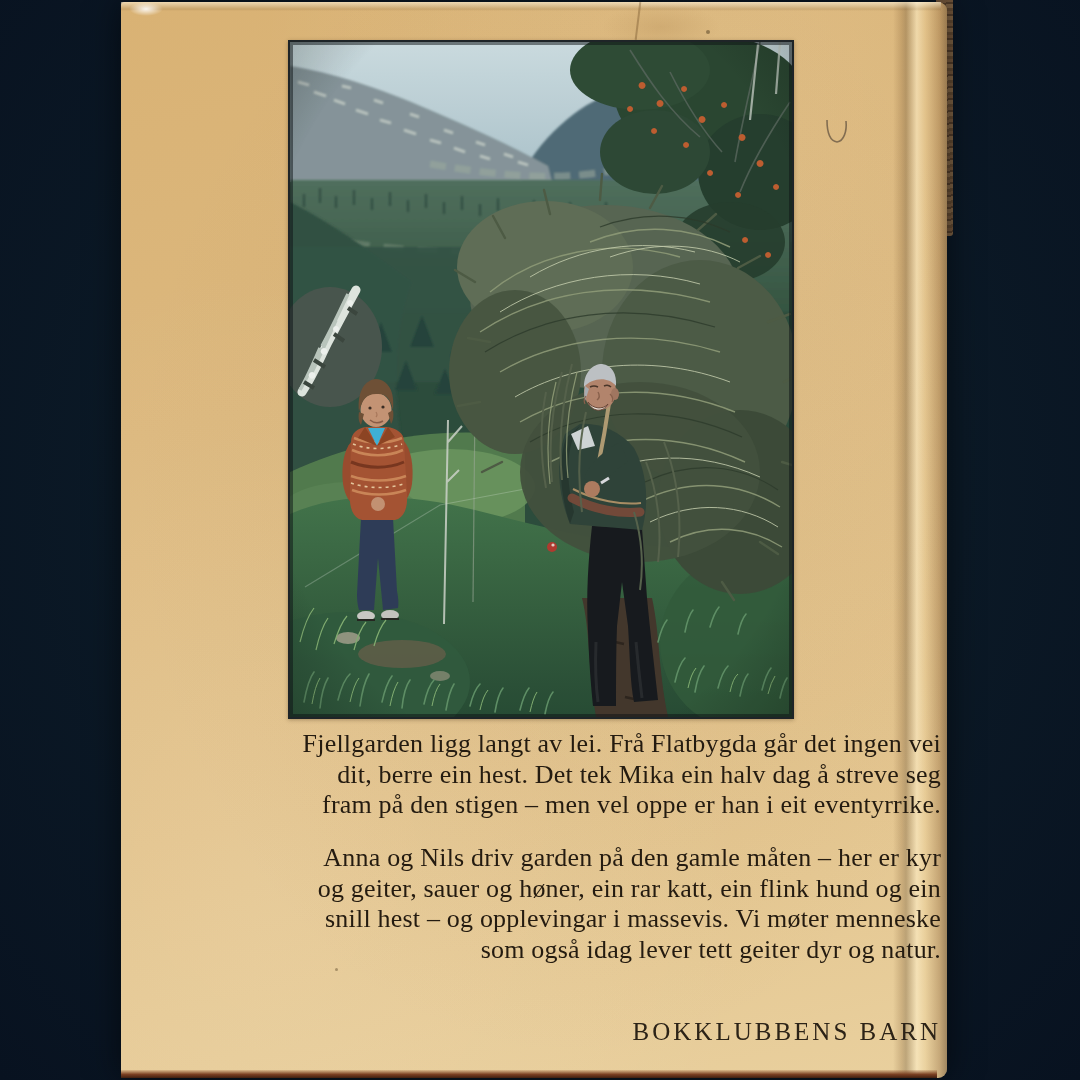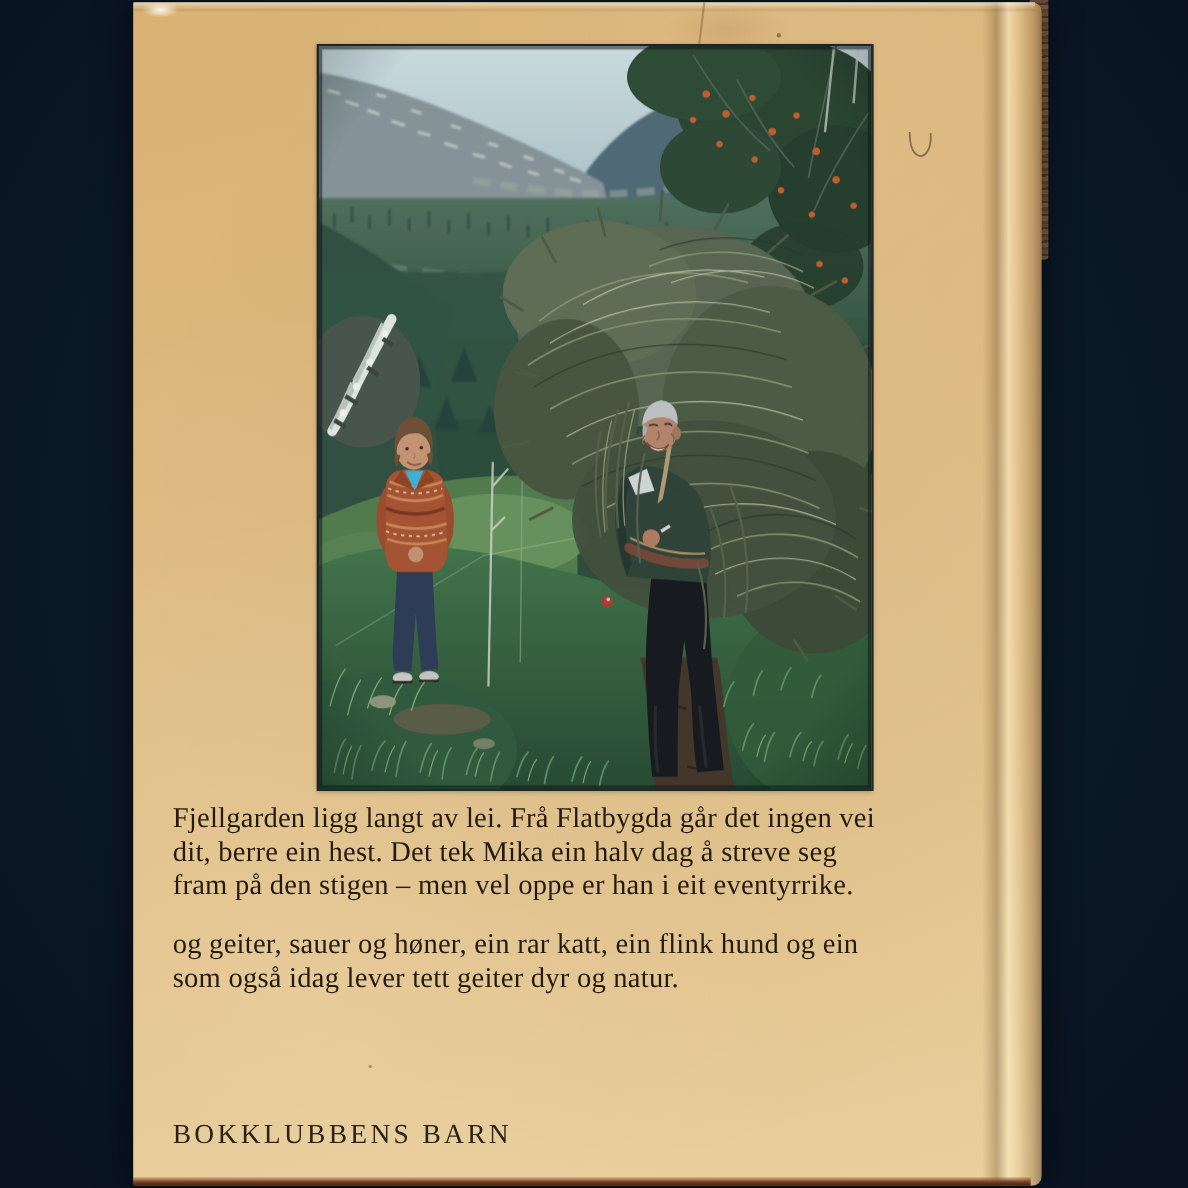--- a/index.html
+++ b/index.html
@@ -32,26 +32,26 @@
         background:radial-gradient(ellipse, rgba(176,136,80,.28), rgba(176,136,80,0) 70%);}
   .crease{position:absolute;left:516px;top:0;width:2px;height:38px;background:rgba(110,80,40,.38);
         transform:rotate(7deg);}
   .speck1{position:absolute;left:585px;top:28px;width:4px;height:4px;border-radius:50%;background:rgba(90,70,40,.55);}
   .speck2{position:absolute;left:214px;top:966px;width:3px;height:3px;border-radius:50%;background:rgba(90,70,40,.45);}
   .pen-mark{position:absolute;left:702px;top:116px;}
   .photo{position:absolute;left:167px;top:38px;width:502px;height:675px;
         border:2px solid #1e2427;box-sizing:content-box;background:#2c4c3c;
         box-shadow:0 1px 4px rgba(60,40,15,.35);}
   .photo svg{display:block;filter:saturate(.95) contrast(.98);}
-  .blurb{position:absolute;left:36px;width:784px;text-align:left;color:#241b10;
+  .blurb{position:absolute;left:36px;width:784px;text-align:right;color:#241b10;
         font-size:26px;line-height:30.5px;letter-spacing:.2px;}
   .blurb .line{display:block;}
   .p1{top:727px;}
   .p2{top:841px;}
-  .imprint{position:absolute;left:36px;width:784px;top:1016px;text-align:left;
+  .imprint{position:absolute;left:36px;width:784px;top:1016px;text-align:right;
         color:#2c2317;font-size:25px;letter-spacing:3px;}
 </style>
 </head>
 <body>
 
 <div class="stage">
 
   <div class="wood-strip"></div>
 
   <div class="book">
@@ -232,21 +232,23 @@
       </svg>
     </div>
 
     <div class="blurb p1">
       <span class="line">Fjellgarden ligg langt av lei. Frå Flatbygda går det ingen vei</span>
       <span class="line">dit, berre ein hest. Det tek Mika ein halv dag å streve seg</span>
       <span class="line">fram på den stigen – men vel oppe er han i eit eventyrrike.</span>
     </div>
 
     <div class="blurb p2">
+      <span class="line">Anna og Nils driv garden på den gamle måten – her er kyr</span>
       <span class="line">og geiter, sauer og høner, ein rar katt, ein flink hund og ein</span>
+      <span class="line">snill hest – og opplevingar i massevis. Vi møter menneske</span>
       <span class="line">som også idag lever tett geiter dyr og natur.</span>
     </div>
 
     <div class="imprint">BOKKLUBBENS BARN</div>
 
     <div class="bottom-board"></div>
   </div>
 </div>
 
 </body></html>

